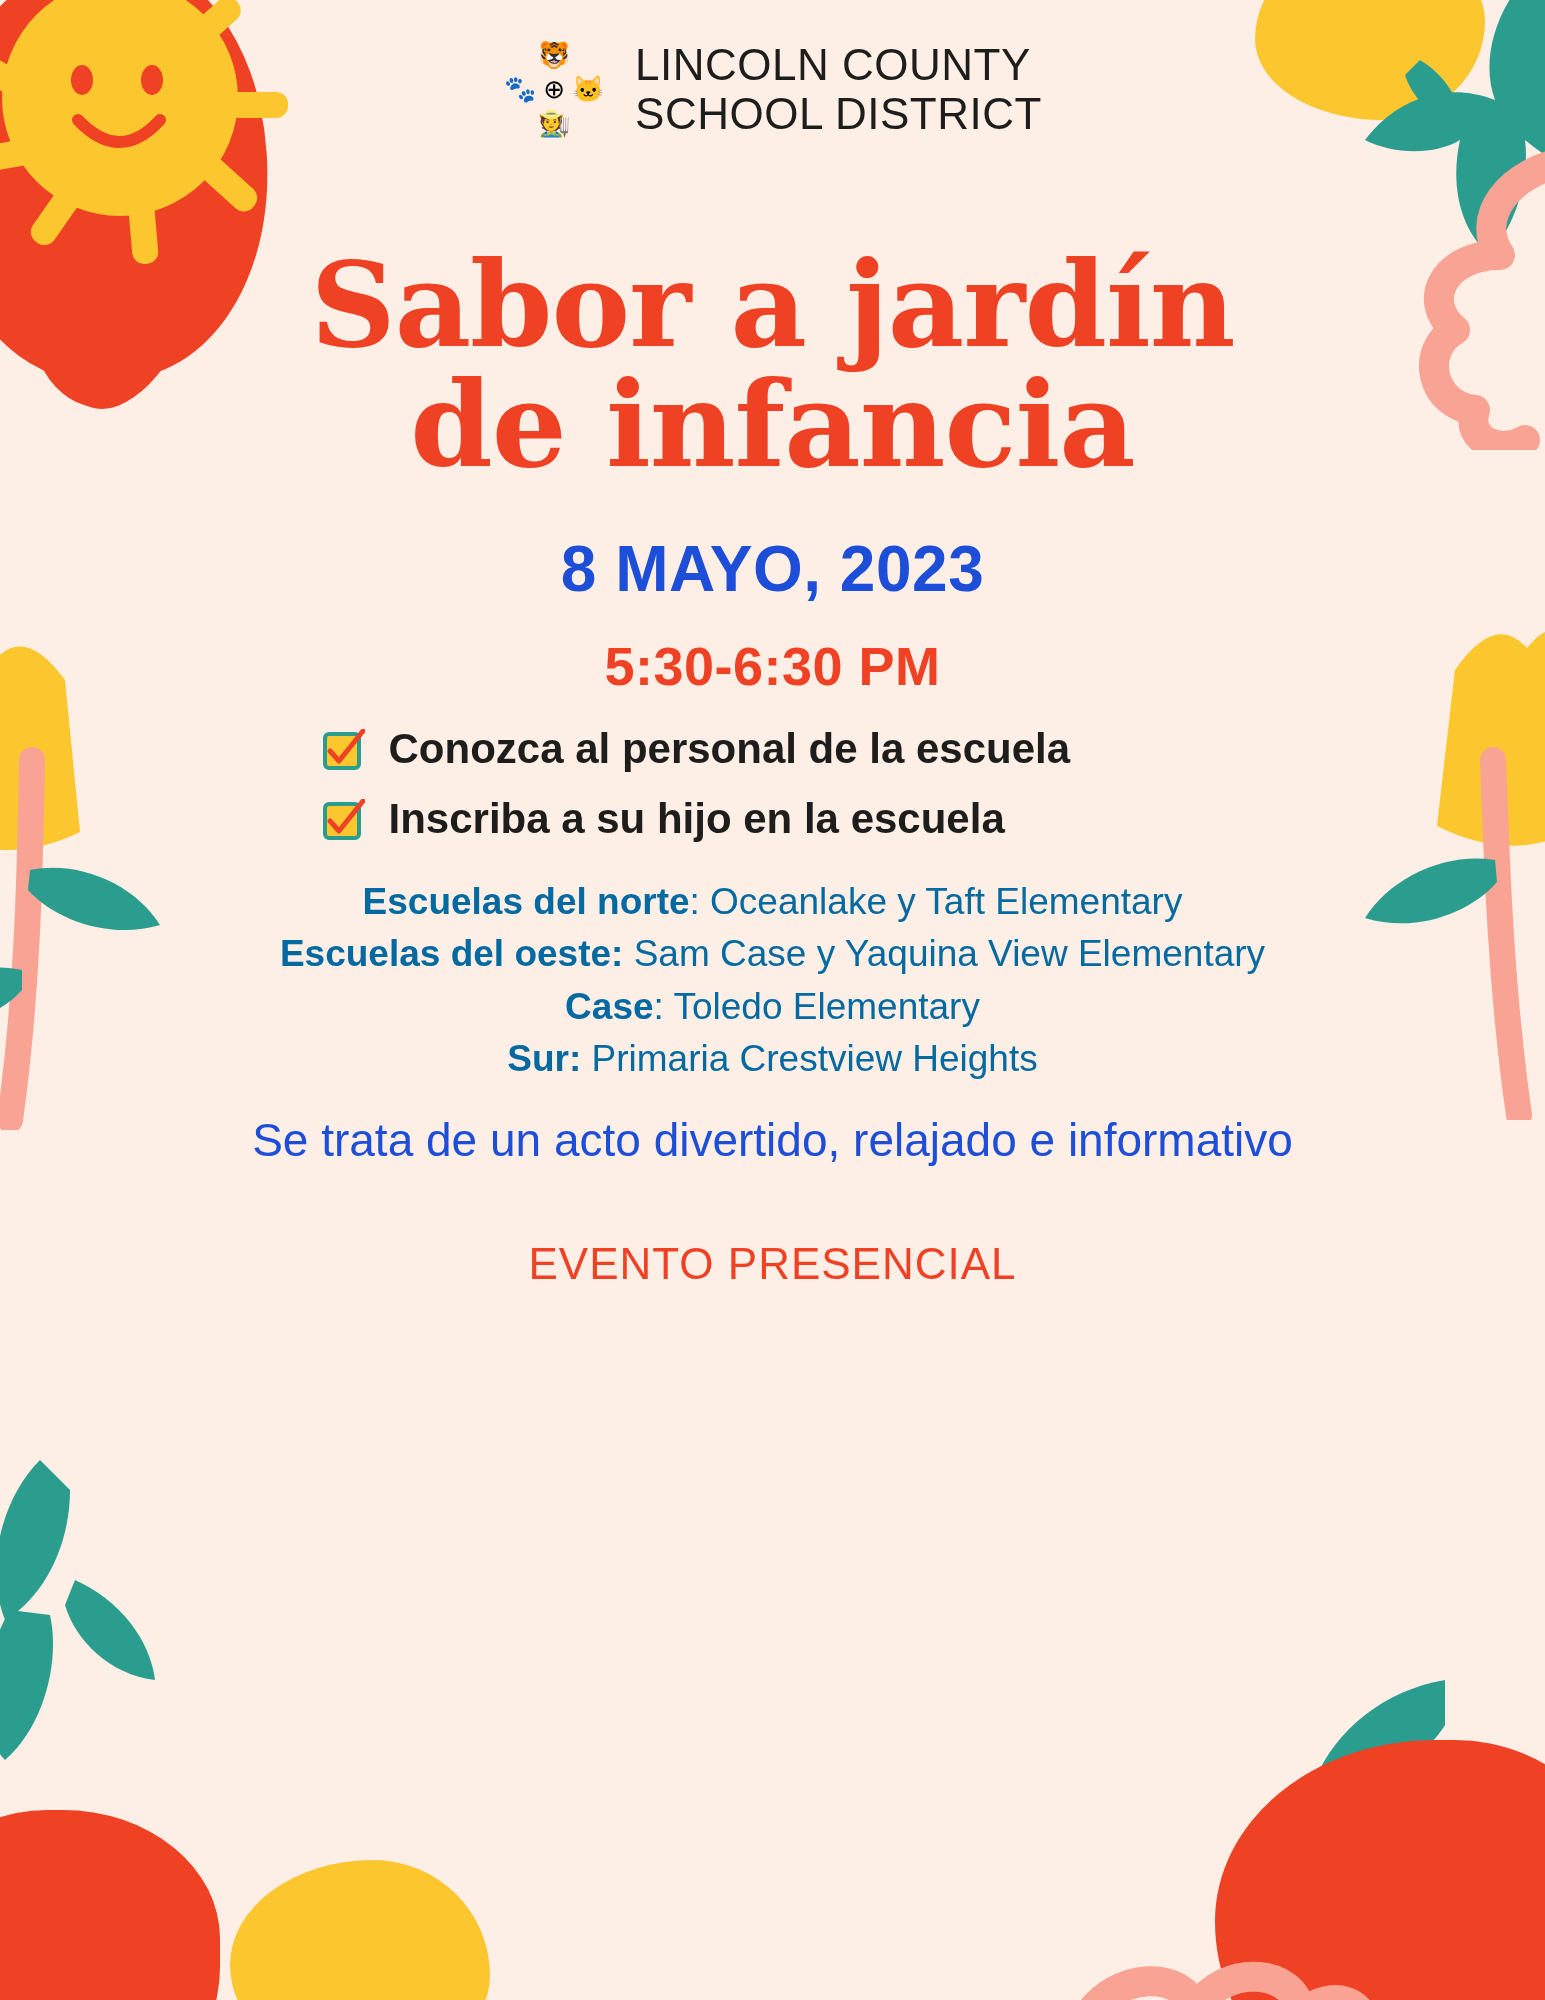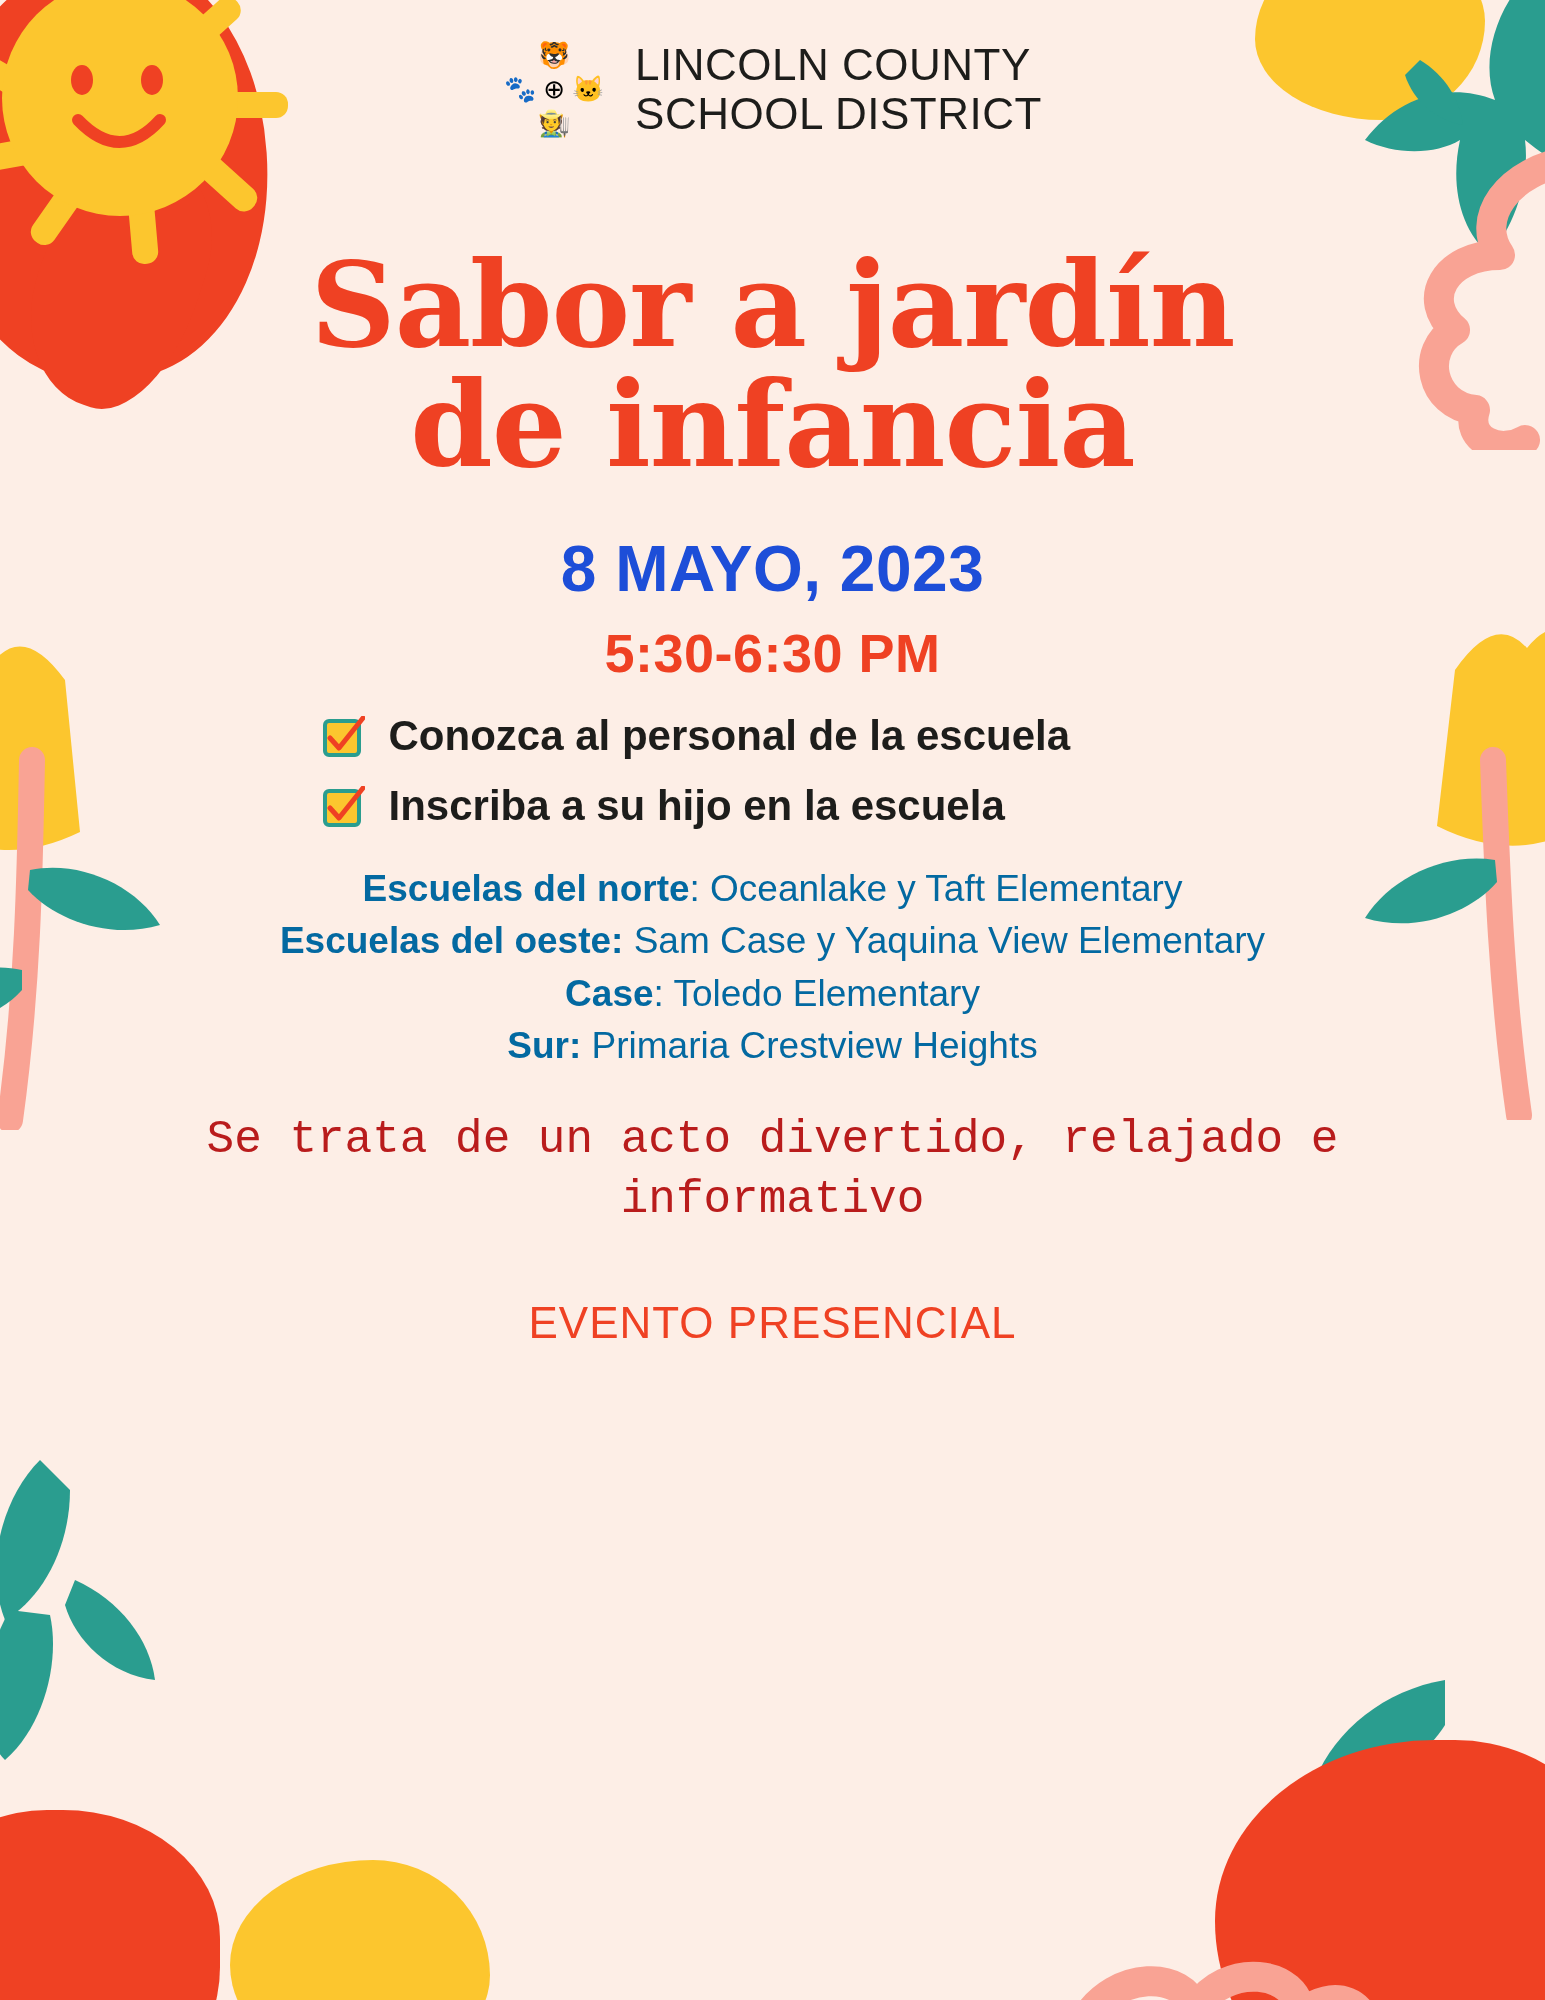--- a/index.html
+++ b/index.html
@@ -142,21 +142,21 @@
   }
 
   .date {
     margin-top: 46px;
     font-size: 64px;
     font-weight: bold;
     color: #1d4ed8;
     letter-spacing: 0.5px;
   }
   .time {
-    margin-top: 16px;
+    margin-top: 29px;
     font-size: 54px;
     font-weight: bold;
     color: #ef4123;
     letter-spacing: 0.5px;
   }
 
   .checklist {
     margin: 26px auto 0;
     width: 1040px;
     text-align: left;
@@ -186,26 +186,25 @@
   .schools {
     margin-top: 30px;
     font-size: 37px;
     line-height: 1.42;
     color: #0369a1;
     padding: 0 40px;
   }
   .schools .lbl { font-weight: bold; }
 
   .tagline {
-    margin-top: 38px;
+    margin-top: 25px;
     font-size: 46px;
     line-height: 1.3;
-    color: #b91c1c;
+    color: #1d4ed8;
     padding: 0 185px;
-    font-family: Liberation Mono, monospace;
   }
 
   .inperson {
     margin-top: 68px;
     font-size: 44px;
     font-weight: normal;
     letter-spacing: 1px;
     color: #ef4123;
   }
 </style>

